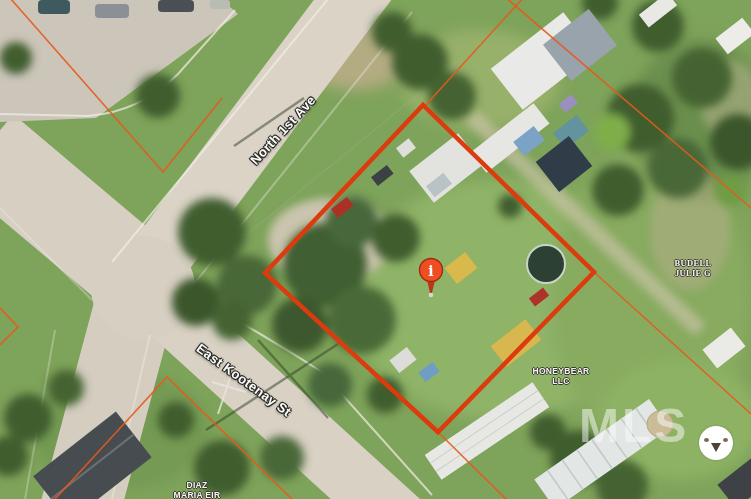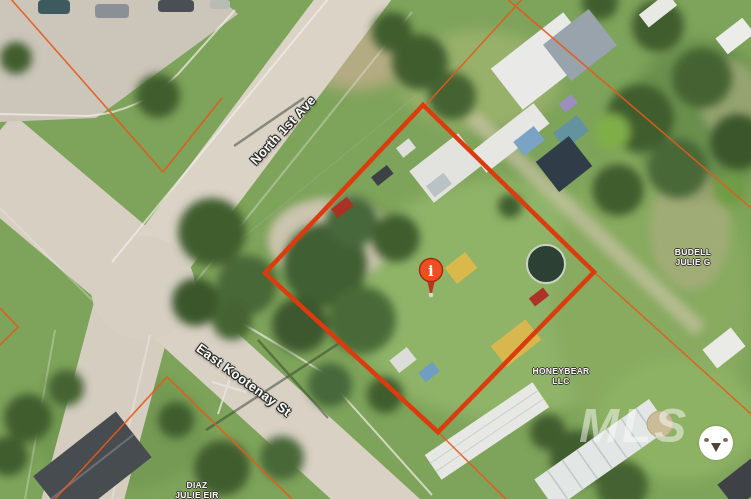--- a/index.html
+++ b/index.html
@@ -16,29 +16,29 @@
                  1px 1px 0 #2c2c28,0 0 3px rgba(0,0,0,.55),0 2px 3px rgba(0,0,0,.35);
   }
   .street-label.n1a{left:283px;top:130px;transform:translate(-50%,-50%) rotate(-47deg);}
   .street-label.ek {left:244px;top:380px;transform:translate(-50%,-50%) rotate(36deg);}
   .parcel-label{
     position:absolute;transform:translate(-50%,-50%);text-align:center;
     font-weight:bold;font-size:8.5px;line-height:9.5px;letter-spacing:.3px;
     color:#f4f3ef;white-space:nowrap;
     text-shadow:-1px 0 0 #3b3b33,1px 0 0 #3b3b33,0 -1px 0 #3b3b33,0 1px 0 #3b3b33;
   }
-  .parcel-budell{left:693px;top:257px;}
+  .parcel-budell{left:693px;top:268px;font-family:Liberation Serif, serif;}
   .parcel-honeybear{left:561px;top:376px;}
   .parcel-diaz{left:197px;top:490px;text-align:center;}
   .wm1{
     position:absolute;left:514px;top:381px;font-weight:bold;font-size:26px;
     letter-spacing:1px;color:rgba(252,252,254,.55);white-space:nowrap;
   }
   .wm2{
-    position:absolute;left:579px;top:398px;font-weight:bold;font-style:italic;
+    position:absolute;left:579px;top:398px;font-weight:bold;
     font-size:48px;letter-spacing:3px;color:rgba(252,252,254,.5);white-space:nowrap;
   }
   .mls-logo{
     position:absolute;left:699px;top:426px;width:34px;height:34px;border-radius:50%;
     background:#ffffff;box-shadow:0 0 2px rgba(0,0,0,.25);
   }
   .mls-logo .eye{position:absolute;top:12px;width:5px;height:4px;border-radius:50%;background:#756a58;}
   .mls-logo .eye.l{left:5px;}
   .mls-logo .eye.r{right:5px;}
   .mls-logo .beak{
@@ -237,21 +237,21 @@
     <div class="parcel-label parcel-budell">
       <div>BUDELL</div>
       <div>JULIE G</div>
     </div>
     <div class="parcel-label parcel-honeybear">
       <div>HONEYBEAR</div>
       <div>LLC</div>
     </div>
     <div class="parcel-label parcel-diaz">
       <div>DIAZ</div>
-      <div>JULIE EIR</div>
+      <div>MARIA EIR</div>
     </div>
 
     <div class="wm2">MLS</div>
 
     <div class="mls-logo">
       <span class="eye l"></span>
       <span class="eye r"></span>
       <span class="beak"></span>
     </div>
   </div>

